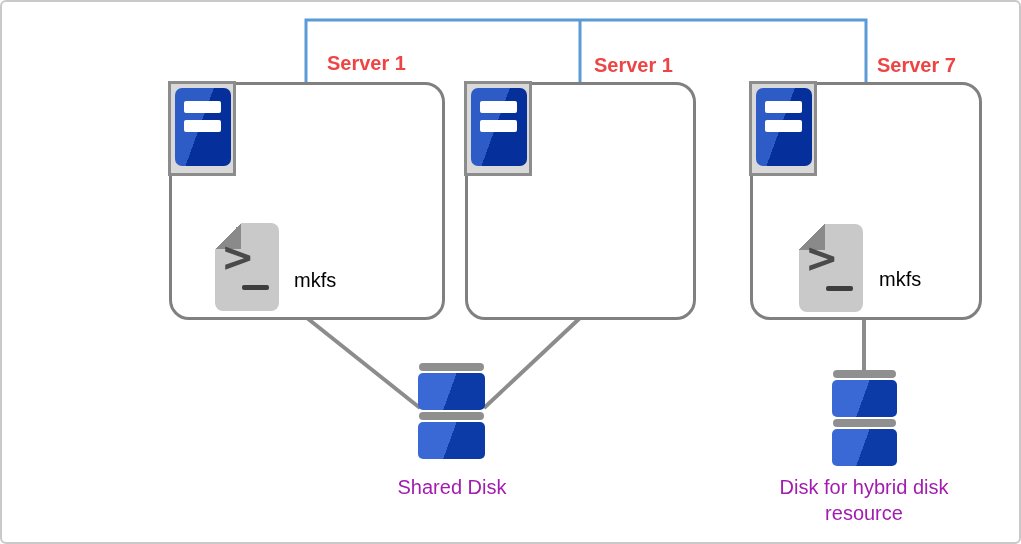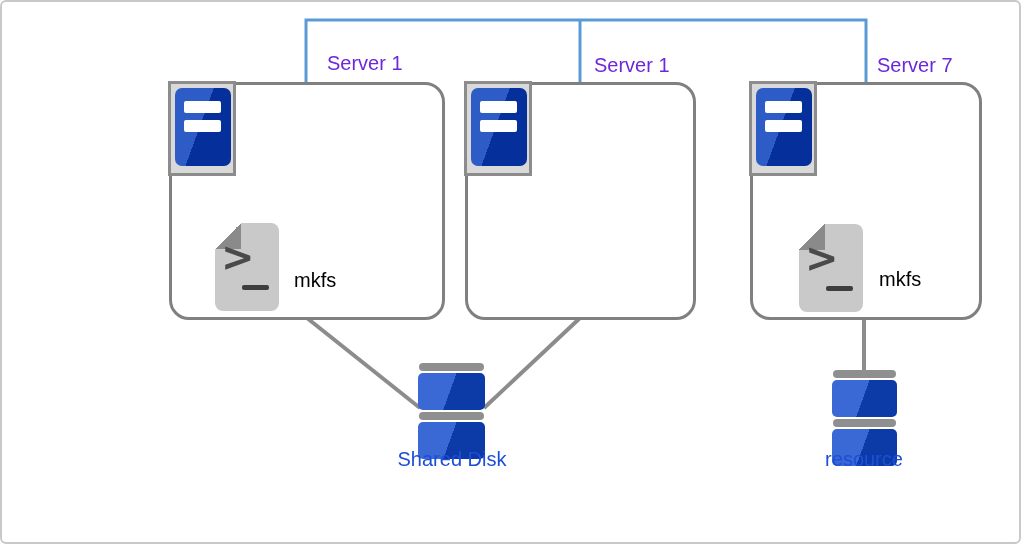--- a/index.html
+++ b/index.html
@@ -21,22 +21,23 @@
   .lines {
     position: absolute;
     left: 0; top: 0;
     width: 1021px; height: 544px;
     pointer-events: none;
   }
   .server-label {
     position: absolute;
     top: 50px;
     font-size: 20px;
-    color: #6d28d9;
+    color: #ef4444;
     white-space: nowrap;
+    font-weight: bold;
   }
   .server-box {
     position: absolute;
     top: 80px;
     height: 238px;
     background: #ffffff;
     border: 3px solid #808080;
     border-radius: 20px;
     box-sizing: border-box;
   }
@@ -115,25 +116,25 @@
   }
   .disk-seg {
     height: 37px;
     margin-top: 2px;
     border-radius: 5px;
     background: linear-gradient(110deg, #3A68D4 48%, #0C3AA6 48%);
   }
   .disk-cap.mid { margin-top: 2px; }
   .disk-label {
     position: absolute;
-    top: 444px;
+    top: 472px;
     text-align: center;
     font-size: 20px;
     line-height: 26px;
-    color: #1d4ed8;
+    color: #a21caf;
   }
 </style>
 </head>
 <body>
 
 <div class="canvas">
 
   <svg class="lines" viewBox="0 0 1021 544">
     <path d="M304,80 L304,18 L864,18 L864,80 M578,18 L578,80" fill="none" stroke="#5B9BD5" stroke-width="3"></path>
     <line x1="305" y1="316" x2="418" y2="406" stroke="#8C8C8C" stroke-width="4"></line>
@@ -195,16 +196,17 @@
     <div class="disk-cap"></div>
     <div class="disk-seg"></div>
     <div class="disk-cap mid"></div>
     <div class="disk-seg"></div>
   </div>
 
   <div class="disk-label" style="left:316px;width:268px">
     <div>Shared Disk</div>
   </div>
   <div class="disk-label" style="left:742px;width:240px">
+    <div>Disk for hybrid disk</div>
     <div>resource</div>
   </div>
 
 </div>
 
 </body></html>

